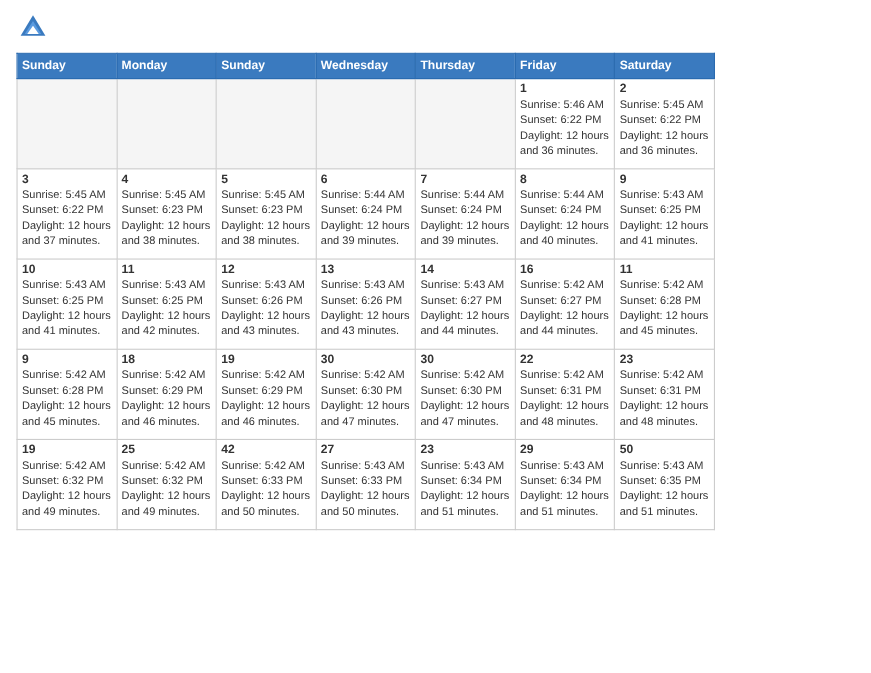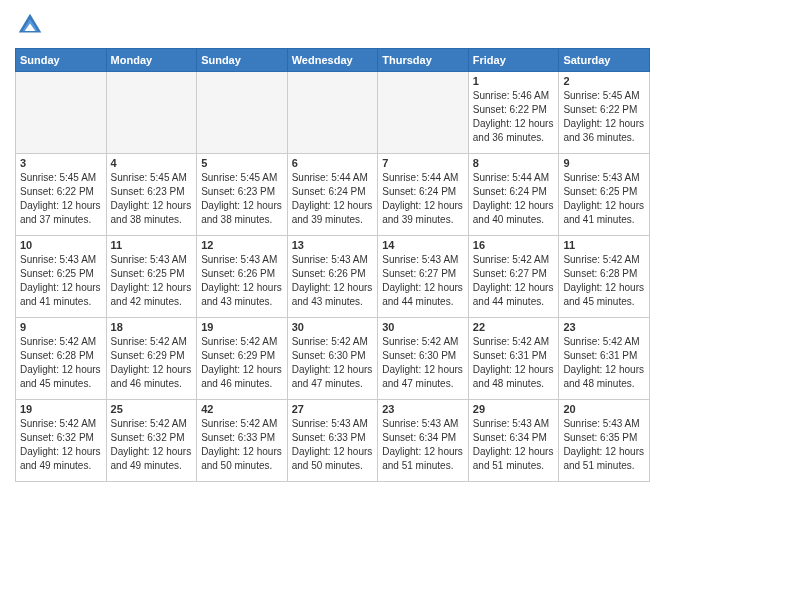--- a/index.html
+++ b/index.html
@@ -257,19 +257,19 @@
           </td>
           <td>
             <div class="day-number">23</div>
             <div class="day-info">Sunrise: 5:43 AM<br>Sunset: 6:34 PM<br>Daylight: 12 hours and 51 minutes.</div>
           </td>
           <td>
             <div class="day-number">29</div>
             <div class="day-info">Sunrise: 5:43 AM<br>Sunset: 6:34 PM<br>Daylight: 12 hours and 51 minutes.</div>
           </td>
           <td>
-            <div class="day-number">20</div>
+            <div class="day-number">50</div>
             <div class="day-info">Sunrise: 5:43 AM<br>Sunset: 6:35 PM<br>Daylight: 12 hours and 51 minutes.</div>
           </td>
         </tr>
       </tbody>
   </table>
 </div>
 
 </body></html>

